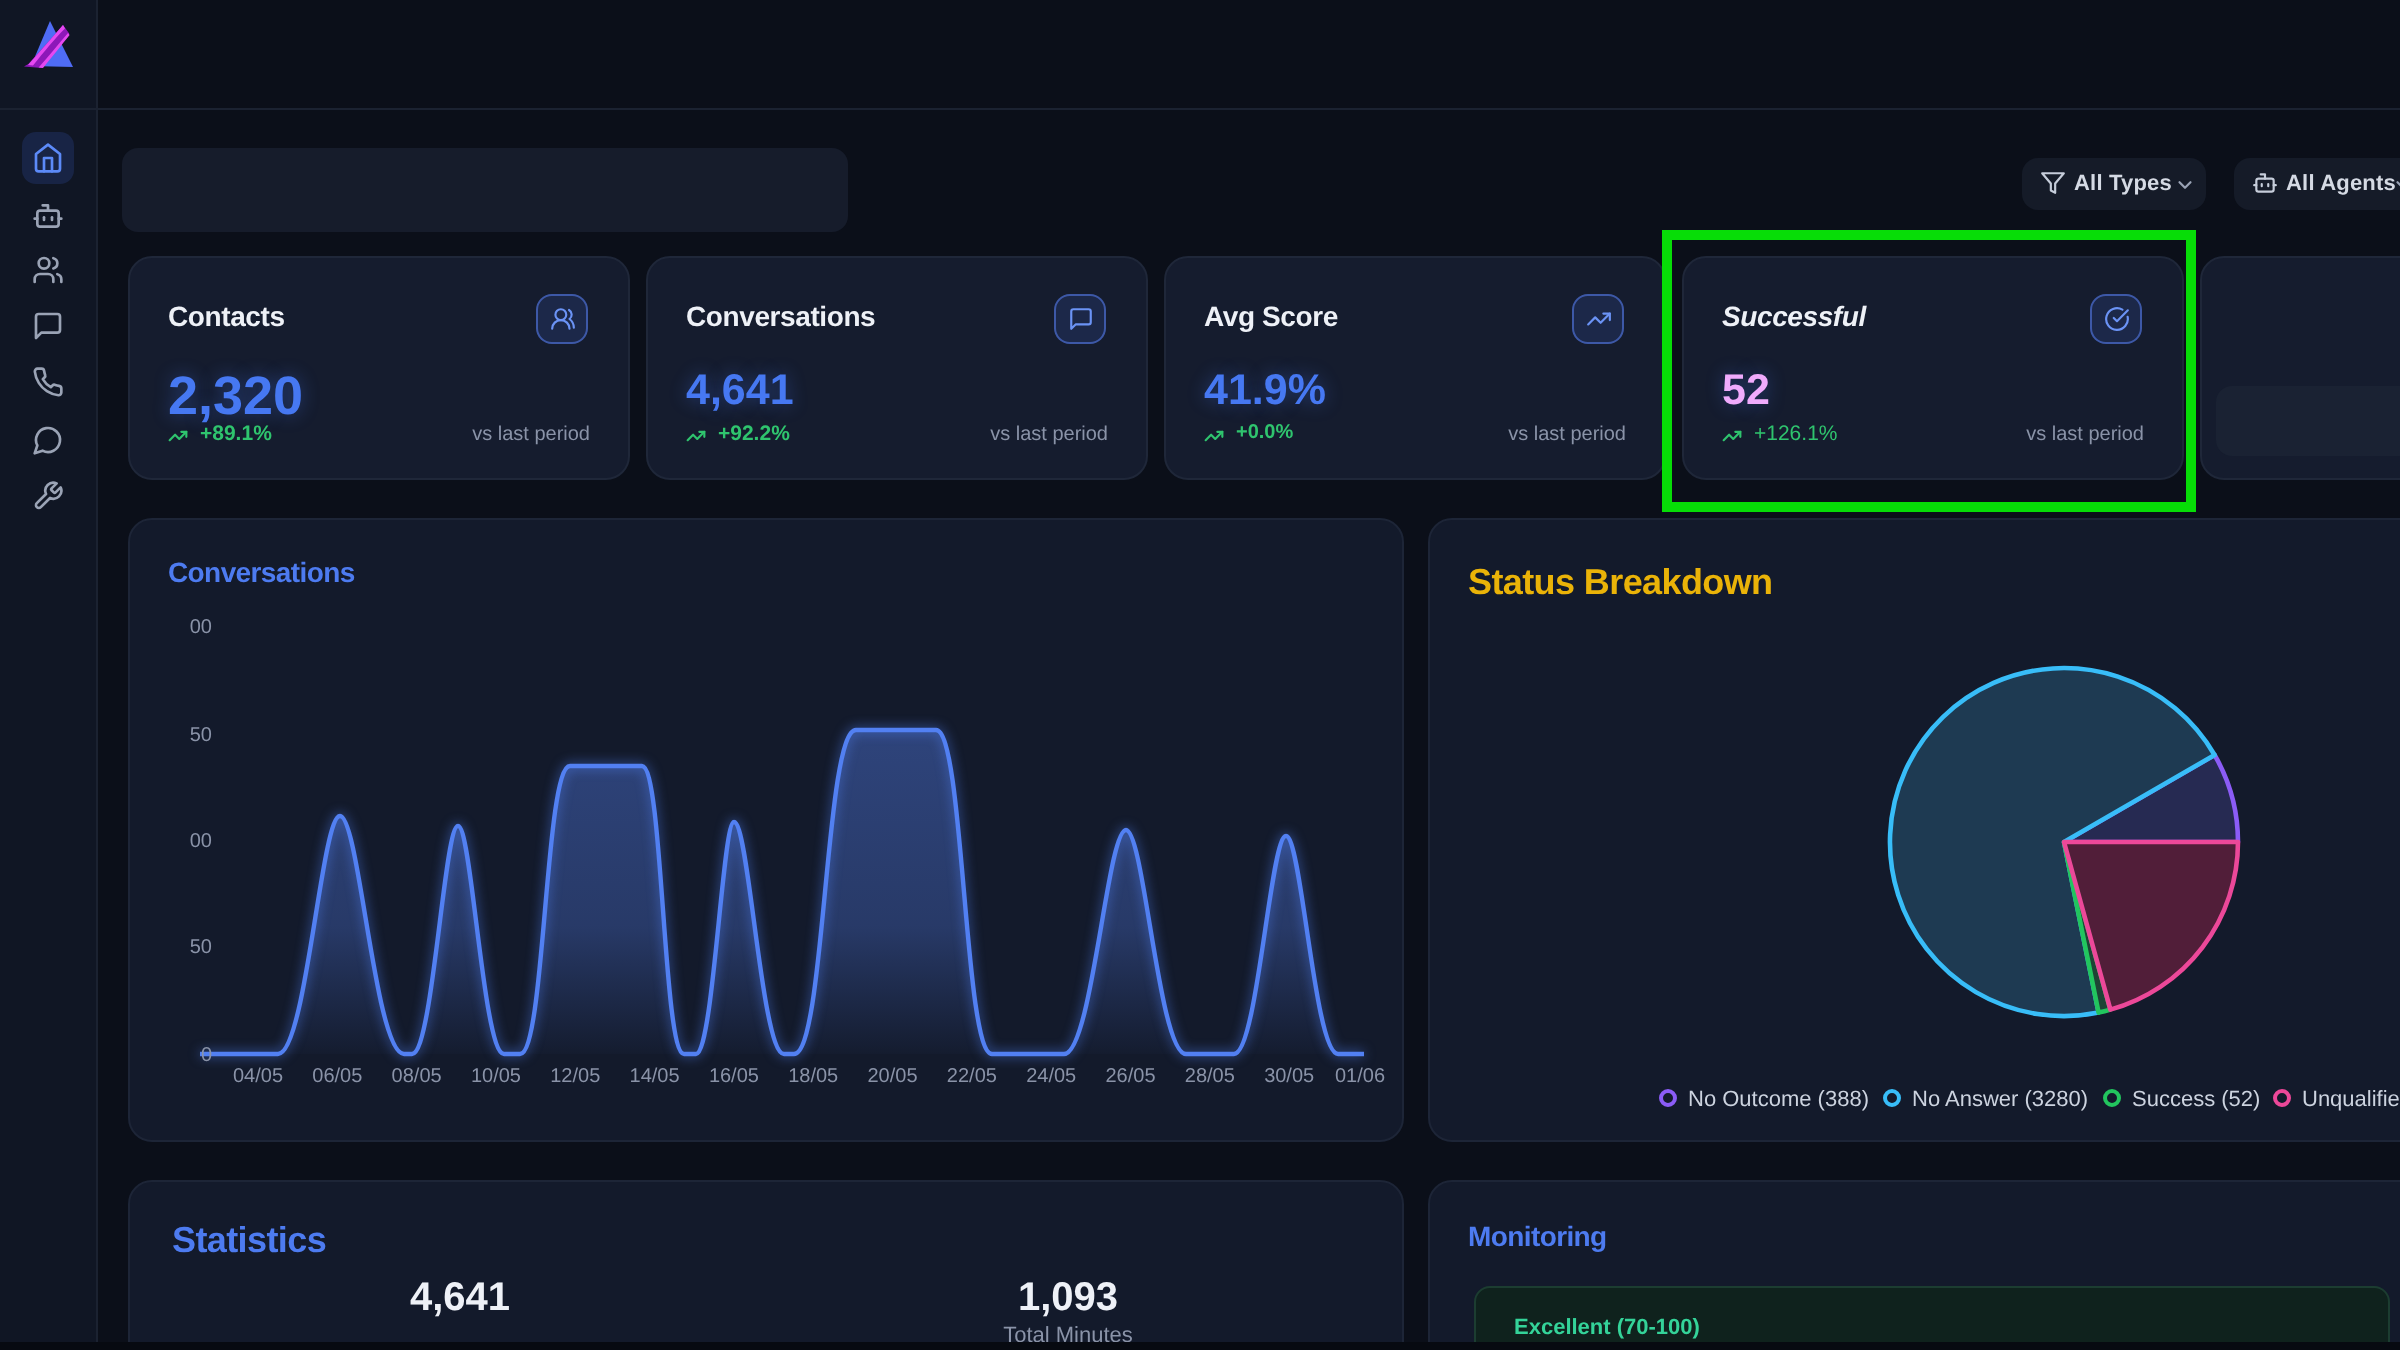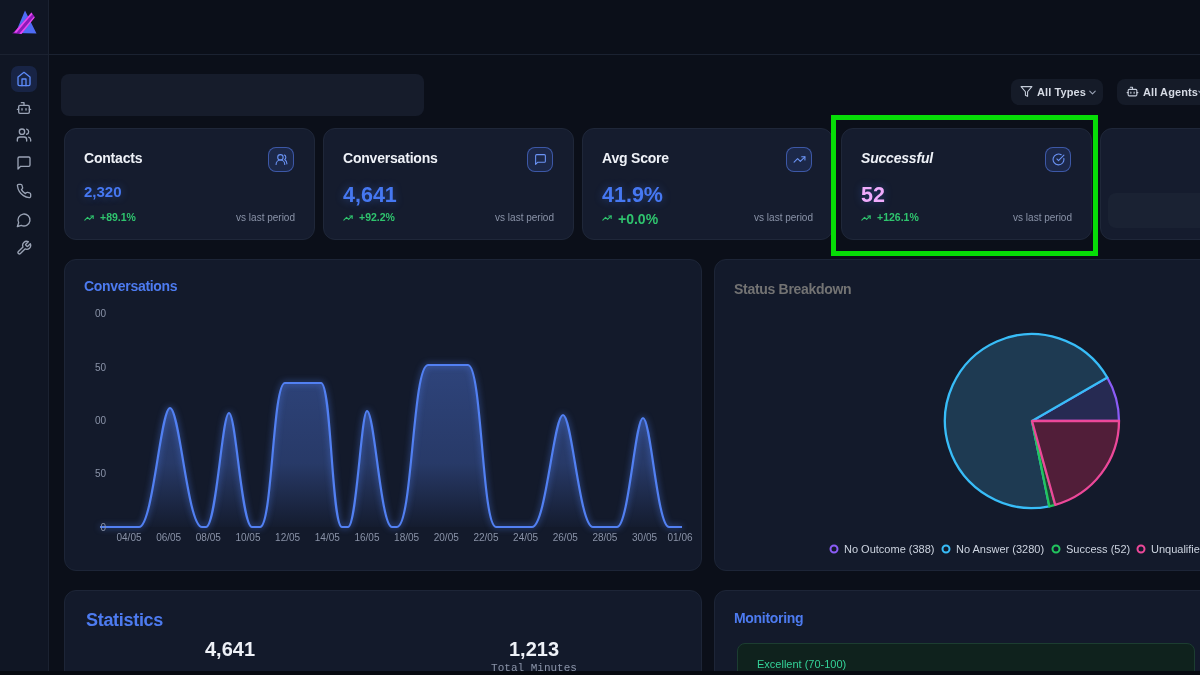--- a/index.html
+++ b/index.html
@@ -92,21 +92,21 @@
 
   <div id="kpis">
       <div class="abs" style="left:64px;top:128px;width:251px;height:112px;background:#151c2e;border:1px solid #1f2739;border-radius:12px;"></div>
       <div class="abs" style="left:84px;top:150px;font-size:14px;font-weight:700;letter-spacing:-0.2px;color:#eef1f7;">Contacts</div>
       <div class="abs" style="left:268px;top:147px;width:26px;height:25px;background:rgba(70,110,240,0.14);border:1.5px solid rgba(90,130,245,0.55);border-radius:8px;"></div>
       <svg class="abs" style="left:275px;top:153px;" width="13" height="13" viewBox="0 0 24 24" fill="none" stroke="#6b93f5" stroke-width="2" stroke-linecap="round" stroke-linejoin="round">
         <path d="M18 21a8 8 0 0 0-16 0"></path>
         <circle cx="10" cy="8" r="5"></circle>
         <path d="M22 20c0-3.37-2-6.5-4-8a5 5 0 0 0-.45-8.3"></path>
       </svg>
-      <div class="abs" style="left:84px;top:182.5px;font-size:15px;font-weight:700;color:#4678f2;text-shadow:0 0 9px rgba(70,120,242,0.4);">2,320</div>
+      <div class="abs" style="left:84px;top:182.5px;font-size:27px;font-weight:700;color:#4678f2;text-shadow:0 0 9px rgba(70,120,242,0.4);">2,320</div>
       <svg class="abs" style="left:84px;top:213px;" width="10" height="10" viewBox="0 0 24 24" fill="none" stroke="#2fc46e" stroke-width="2.6" stroke-linecap="round" stroke-linejoin="round">
         <polyline points="22 7 13.5 15.5 8.5 10.5 2 17"></polyline>
         <polyline points="16 7 22 7 22 13"></polyline>
       </svg>
       <div class="abs" style="left:100px;top:211px;font-size:10.5px;font-weight:700;color:#2fc46e;">+89.1%</div>
       <div class="abs" style="left:64px;top:212px;width:231px;text-align:right;font-size:10px;color:#8a93a8;">vs last period</div>
       <div class="abs" style="left:323px;top:128px;width:251px;height:112px;background:#151c2e;border:1px solid #1f2739;border-radius:12px;"></div>
       <div class="abs" style="left:343px;top:150px;font-size:14px;font-weight:700;letter-spacing:-0.2px;color:#eef1f7;">Conversations</div>
       <div class="abs" style="left:527px;top:147px;width:26px;height:25px;background:rgba(70,110,240,0.14);border:1.5px solid rgba(90,130,245,0.55);border-radius:8px;"></div>
       <svg class="abs" style="left:534px;top:153px;" width="13" height="13" viewBox="0 0 24 24" fill="none" stroke="#6b93f5" stroke-width="2" stroke-linecap="round" stroke-linejoin="round">
@@ -124,35 +124,35 @@
       <div class="abs" style="left:786px;top:147px;width:26px;height:25px;background:rgba(70,110,240,0.14);border:1.5px solid rgba(90,130,245,0.55);border-radius:8px;"></div>
       <svg class="abs" style="left:793px;top:153px;" width="13" height="13" viewBox="0 0 24 24" fill="none" stroke="#6b93f5" stroke-width="2" stroke-linecap="round" stroke-linejoin="round">
         <polyline points="22 7 13.5 15.5 8.5 10.5 2 17"></polyline>
         <polyline points="16 7 22 7 22 13"></polyline>
       </svg>
       <div class="abs" style="left:602px;top:182.5px;font-size:21.5px;font-weight:700;color:#4678f2;text-shadow:0 0 9px rgba(70,120,242,0.4);">41.9%</div>
       <svg class="abs" style="left:602px;top:213px;" width="10" height="10" viewBox="0 0 24 24" fill="none" stroke="#2fc46e" stroke-width="2.6" stroke-linecap="round" stroke-linejoin="round">
         <polyline points="22 7 13.5 15.5 8.5 10.5 2 17"></polyline>
         <polyline points="16 7 22 7 22 13"></polyline>
       </svg>
-      <div class="abs" style="left:618px;top:211px;font-size:14px;font-weight:700;color:#2fc46e;">+0.0%</div>
+      <div class="abs" style="left:618px;top:211px;font-size:10px;font-weight:700;color:#2fc46e;">+0.0%</div>
       <div class="abs" style="left:582px;top:212px;width:231px;text-align:right;font-size:10px;color:#8a93a8;">vs last period</div>
       <div class="abs" style="left:841px;top:128px;width:251px;height:112px;background:#151c2e;border:1px solid #1f2739;border-radius:12px;"></div>
       <div class="abs" style="left:861px;top:150px;font-size:14px;font-weight:700;letter-spacing:-0.2px;color:#eef1f7;font-style:italic;">Successful</div>
       <div class="abs" style="left:1045px;top:147px;width:26px;height:25px;background:rgba(70,110,240,0.14);border:1.5px solid rgba(90,130,245,0.55);border-radius:8px;"></div>
       <svg class="abs" style="left:1052px;top:153px;" width="13" height="13" viewBox="0 0 24 24" fill="none" stroke="#6b93f5" stroke-width="2" stroke-linecap="round" stroke-linejoin="round">
         <path d="M21.801 10A10 10 0 1 1 17 3.335"></path>
         <path d="m9 11 3 3L22 4"></path>
       </svg>
       <div class="abs" style="left:861px;top:182.5px;font-size:21.5px;font-weight:700;color:#f0abfc;text-shadow:0 0 9px rgba(70,120,242,0.4);">52</div>
       <svg class="abs" style="left:861px;top:213px;" width="10" height="10" viewBox="0 0 24 24" fill="none" stroke="#2fc46e" stroke-width="2.6" stroke-linecap="round" stroke-linejoin="round">
         <polyline points="22 7 13.5 15.5 8.5 10.5 2 17"></polyline>
         <polyline points="16 7 22 7 22 13"></polyline>
       </svg>
-      <div class="abs" style="left:877px;top:211px;font-size:10.5px;font-weight:700;color:#2fc46e;">+126.1%</div>
+      <div class="abs" style="left:877px;top:211px;font-size:10.5px;font-weight:400;color:#2fc46e;">+126.1%</div>
       <div class="abs" style="left:841px;top:212px;width:231px;text-align:right;font-size:10px;color:#8a93a8;">vs last period</div>
       <div class="abs" style="left:1100px;top:128px;width:251px;height:112px;background:#151c2e;border:1px solid #1f2739;border-radius:12px;"></div>
       <div class="abs" style="left:1108px;top:193px;width:235px;height:35px;background:#1a2233;border-radius:8px;"></div>
     </div>
 
   <div class="abs" style="left:64px;top:259px;width:638px;height:312px;background:#131a2b;border:1px solid #1d2537;border-radius:12px;"></div>
   <div class="abs" style="left:84px;top:278px;font-size:14px;font-weight:700;letter-spacing:-0.3px;color:#4d7bf0;">Conversations</div>
   <div class="abs" style="left:76px;top:259px;width:638px;height:312px;overflow:hidden;">
     <svg width="638" height="312" viewBox="0 0 638 312" id="chartsvg">
         <defs>
@@ -181,21 +181,21 @@
         <text x="409.93999999999994" y="282" text-anchor="middle" font-size="10" fill="#8a93a8">22/05</text>
         <text x="449.59999999999997" y="282" text-anchor="middle" font-size="10" fill="#8a93a8">24/05</text>
         <text x="489.26" y="282" text-anchor="middle" font-size="10" fill="#8a93a8">26/05</text>
         <text x="528.92" y="282" text-anchor="middle" font-size="10" fill="#8a93a8">28/05</text>
         <text x="568.5799999999999" y="282" text-anchor="middle" font-size="10" fill="#8a93a8">30/05</text>
         <text x="604" y="282" text-anchor="middle" font-size="10" fill="#8a93a8">01/06</text>
       </svg>
   </div>
 
   <div class="abs" style="left:714px;top:259px;width:502px;height:312px;background:#131a2b;border:1px solid #1d2537;border-radius:12px;"></div>
-  <div class="abs" style="left:734px;top:281px;font-size:14px;font-weight:700;letter-spacing:-0.3px;color:#737373;text-align:right;">Status Breakdown</div>
+  <div class="abs" style="left:734px;top:281px;font-size:18px;font-weight:700;letter-spacing:-0.3px;color:#eab308;text-align:right;">Status Breakdown</div>
   <div class="abs" style="left:714px;top:259px;width:486px;height:312px;overflow:hidden;">
     <svg width="502" height="312" viewBox="0 0 502 312" id="piesvg">
         <path d="M 318,162 L 393.3,118.5 A 87,87 0 0 1 405.0,162.0 Z" fill="#262a52" stroke="#8b5cf6" stroke-width="2.3" stroke-linejoin="round"></path>
         <path d="M 318,162 L 335.3,247.3 A 87,87 0 1 1 393.3,118.5 Z" fill="#1e3a52" stroke="#38bdf8" stroke-width="2.3" stroke-linejoin="round"></path>
         <path d="M 318,162 L 341.2,245.8 A 87,87 0 0 1 335.3,247.3 Z" fill="#1d4435" stroke="#22c55e" stroke-width="2.3" stroke-linejoin="round"></path>
         <path d="M 318,162 L 405.0,162.0 A 87,87 0 0 1 341.2,245.8 Z" fill="#511e39" stroke="#ec4899" stroke-width="2.3" stroke-linejoin="round"></path>
         <circle cx="120" cy="290" r="3.5" fill="none" stroke="#8b5cf6" stroke-width="2"></circle>
         <text x="130" y="294" font-size="11" fill="#ccd3df">No Outcome (388)</text>
         <circle cx="232" cy="290" r="3.5" fill="none" stroke="#38bdf8" stroke-width="2"></circle>
         <text x="242" y="294" font-size="11" fill="#ccd3df">No Answer (3280)</text>
@@ -205,25 +205,25 @@
         <text x="437" y="294" font-size="11" fill="#ccd3df">Unqualified (1006)</text>
       </svg>
   </div>
 
   <div class="abs" style="left:64px;top:590px;width:638px;height:100px;background:#131a2b;border:1px solid #1d2537;border-radius:12px;"></div>
   <div class="abs" style="left:86px;top:610px;font-size:18px;font-weight:700;letter-spacing:-0.3px;color:#4d7bf0;">Statistics</div>
   <div class="abs" style="left:64px;top:638px;width:332px;text-align:center;">
     <div style="font-size:20px;font-weight:700;color:#eef1f7;">4,641</div>
   </div>
   <div class="abs" style="left:368px;top:638px;width:332px;text-align:center;">
-    <div style="font-size:20px;font-weight:700;color:#eef1f7;">1,213</div>
-    <div style="font-size:11px;color:#8a93a8;margin-top:1px;font-family:Liberation Mono, monospace;">Total Minutes</div>
+    <div style="font-size:20px;font-weight:700;color:#eef1f7;">1,093</div>
+    <div style="font-size:11px;color:#8a93a8;margin-top:1px;">Total Minutes</div>
   </div>
 
   <div class="abs" style="left:714px;top:590px;width:502px;height:100px;background:#131a2b;border:1px solid #1d2537;border-radius:12px;"></div>
   <div class="abs" style="left:734px;top:610px;font-size:14px;font-weight:700;letter-spacing:-0.3px;color:#4d7bf0;">Monitoring</div>
   <div class="abs" style="left:737px;top:643px;width:458px;height:40px;background:#0f221d;border:1px solid #1c3d31;border-radius:8px;"></div>
-  <div class="abs" style="left:745px;top:658px;font-size:11px;font-weight:400;color:#34d399;padding-left:12px;">Excellent (70-100)</div>
+  <div class="abs" style="left:745px;top:658px;font-size:11px;font-weight:700;color:#34d399;padding-left:12px;">Excellent (70-100)</div>
 
   <div class="abs" style="left:831px;top:115px;width:267px;height:141px;border:5px solid #07dd07;"></div>
 
   <div class="abs" style="left:0;top:671px;width:1200px;height:4px;background:#070a11;"></div>
 </div>
 
 </body></html>

